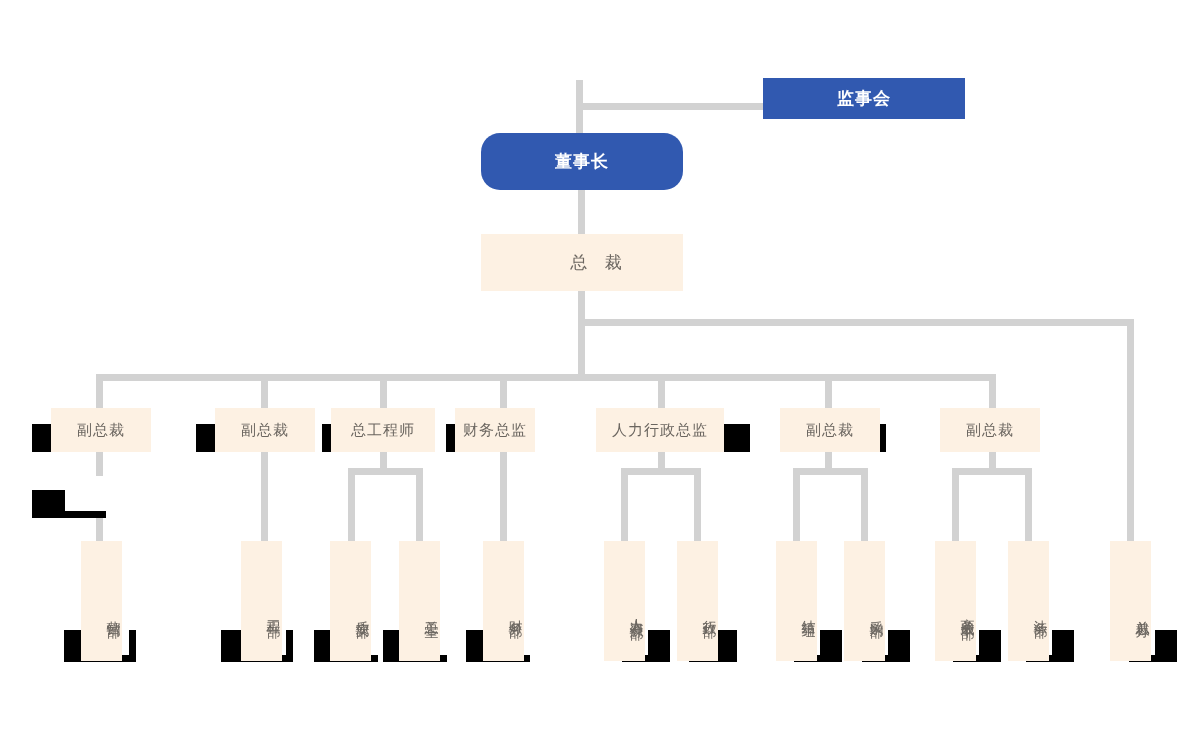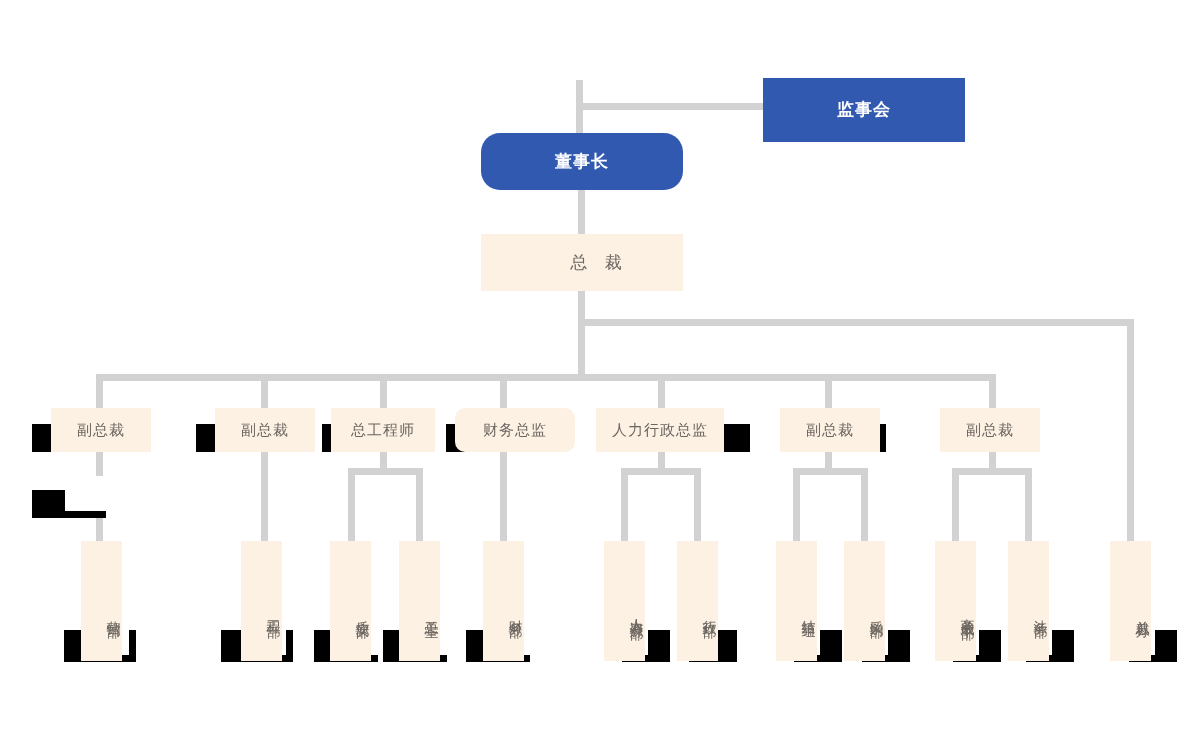--- a/index.html
+++ b/index.html
@@ -187,21 +187,21 @@
   <div class="artifact" style="left:979px; top:630px; width:22px; height:32px;"></div>
   <div class="artifact" style="left:953px; top:655px; width:48px; height:7px;"></div>
 
   <div class="artifact" style="left:1052px; top:630px; width:22px; height:32px;"></div>
   <div class="artifact" style="left:1026px; top:655px; width:48px; height:7px;"></div>
 
   <div class="artifact" style="left:1155px; top:630px; width:22px; height:32px;"></div>
   <div class="artifact" style="left:1129px; top:655px; width:48px; height:7px;"></div>
 
 
-  <div class="node blue" style="left:763px; top:78px; width:202px; height:64px;">
+  <div class="node blue" style="left:763px; top:78px; width:202px; height:41px;">
     <span>监事会</span>
   </div>
 
   <div class="node blue" style="left:481px; top:133px; width:202px; height:57px;border-radius:19px;">
     <span>董事长</span>
   </div>
 
   <div class="node cream pres" style="left:481px; top:234px; width:202px; height:57px;">
     <span>总  裁</span>
   </div>
@@ -212,21 +212,21 @@
 
 
   <div class="node cream" style="left:215px; top:408px; width:100px; height:44px;">
     <span>副总裁</span>
   </div>
 
   <div class="node cream" style="left:331px; top:408px; width:104px; height:44px;">
     <span>总工程师</span>
   </div>
 
-  <div class="node cream" style="left:455px; top:408px; width:120px; height:44px;border-radius:10px;">
+  <div class="node cream" style="left:455px; top:408px; width:80px; height:44px;">
     <span>财务总监</span>
   </div>
 
   <div class="node cream" style="left:596px; top:408px; width:128px; height:44px;">
     <span>人力行政总监</span>
   </div>
 
   <div class="node cream" style="left:780px; top:408px; width:100px; height:44px;">
     <span>副总裁</span>
   </div>

